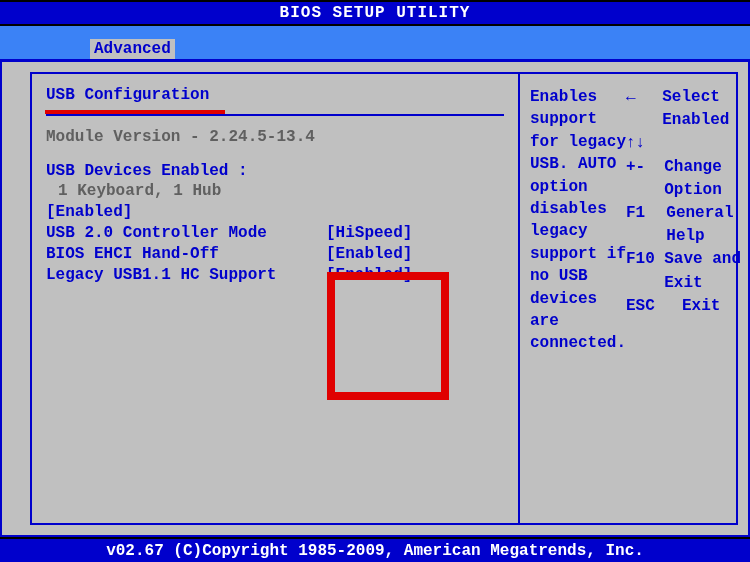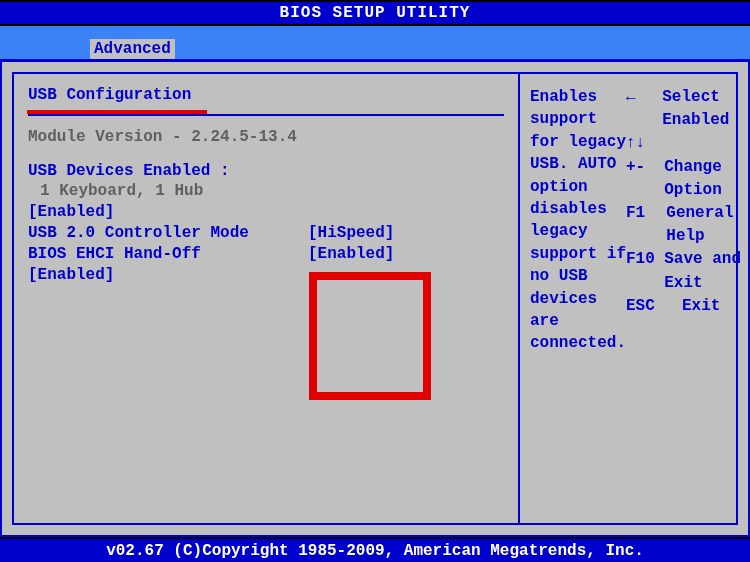--- a/index.html
+++ b/index.html
@@ -37,20 +37,21 @@
       padding: 1px 4px;
       margin-left: 90px;
     }
     .main-area {
       background: #c0c0c0;
       height: 478px;
       border: 2px solid #0000cc;
       border-top: 3px solid #0000cc;
       display: flex;
       position: relative;
+      padding-left: 18px;
     }
     .left-panel {
       flex: 1;
       border: 2px solid #0000cc;
       margin: 10px 0 10px 10px;
       padding: 12px 14px;
       position: relative;
     }
     .right-panel {
       width: 218px;
@@ -165,20 +166,21 @@
     </div>
     <div class="option-row">
       <span class="option-label normal">USB 2.0 Controller Mode</span>
       <span class="option-value">[HiSpeed]</span>
     </div>
     <div class="option-row">
       <span class="option-label normal">BIOS EHCI Hand-Off</span>
       <span class="option-value">[Enabled]</span>
     </div>
     <div class="option-row">
+      <span class="option-label normal">Legacy USB1.1 HC Support</span>
       <span class="option-value">[Enabled]</span>
     </div>
 
     <div class="red-box"></div>
   </div>
 
   <div class="right-panel">
     <div class="help-text">Enables support for legacy USB. AUTO option disables legacy support if no USB devices are connected.</div>
     <div class="nav-keys">
       <div class="nav-row">

